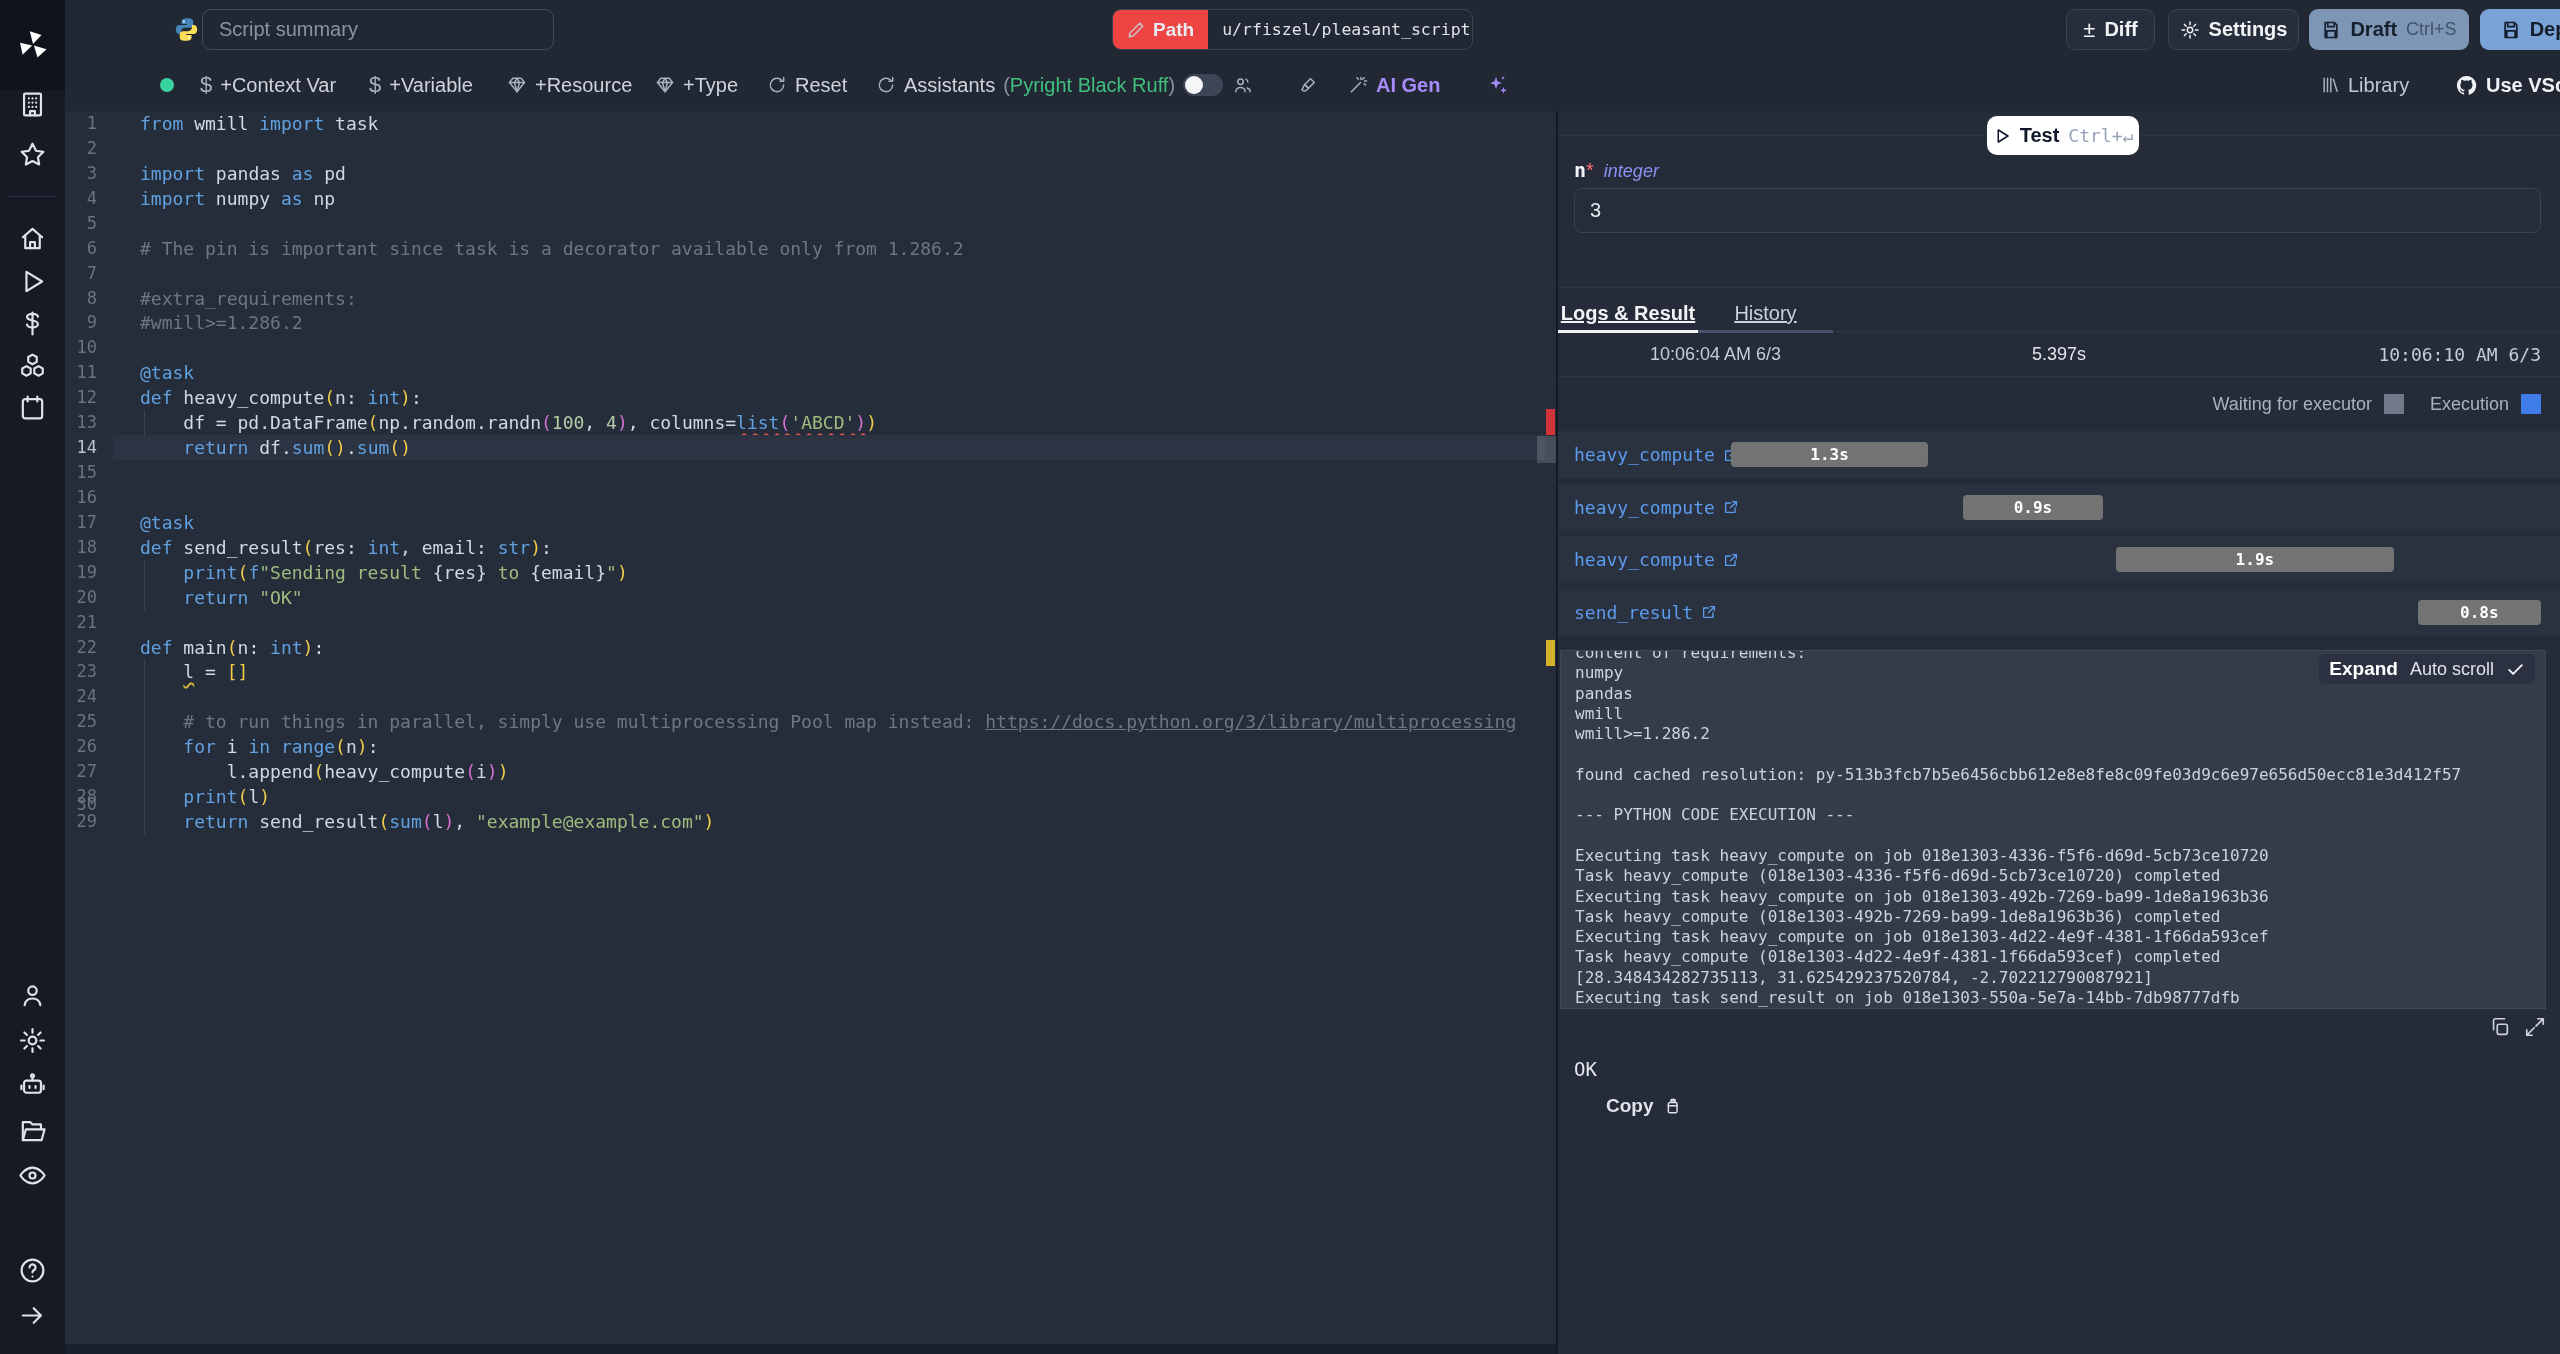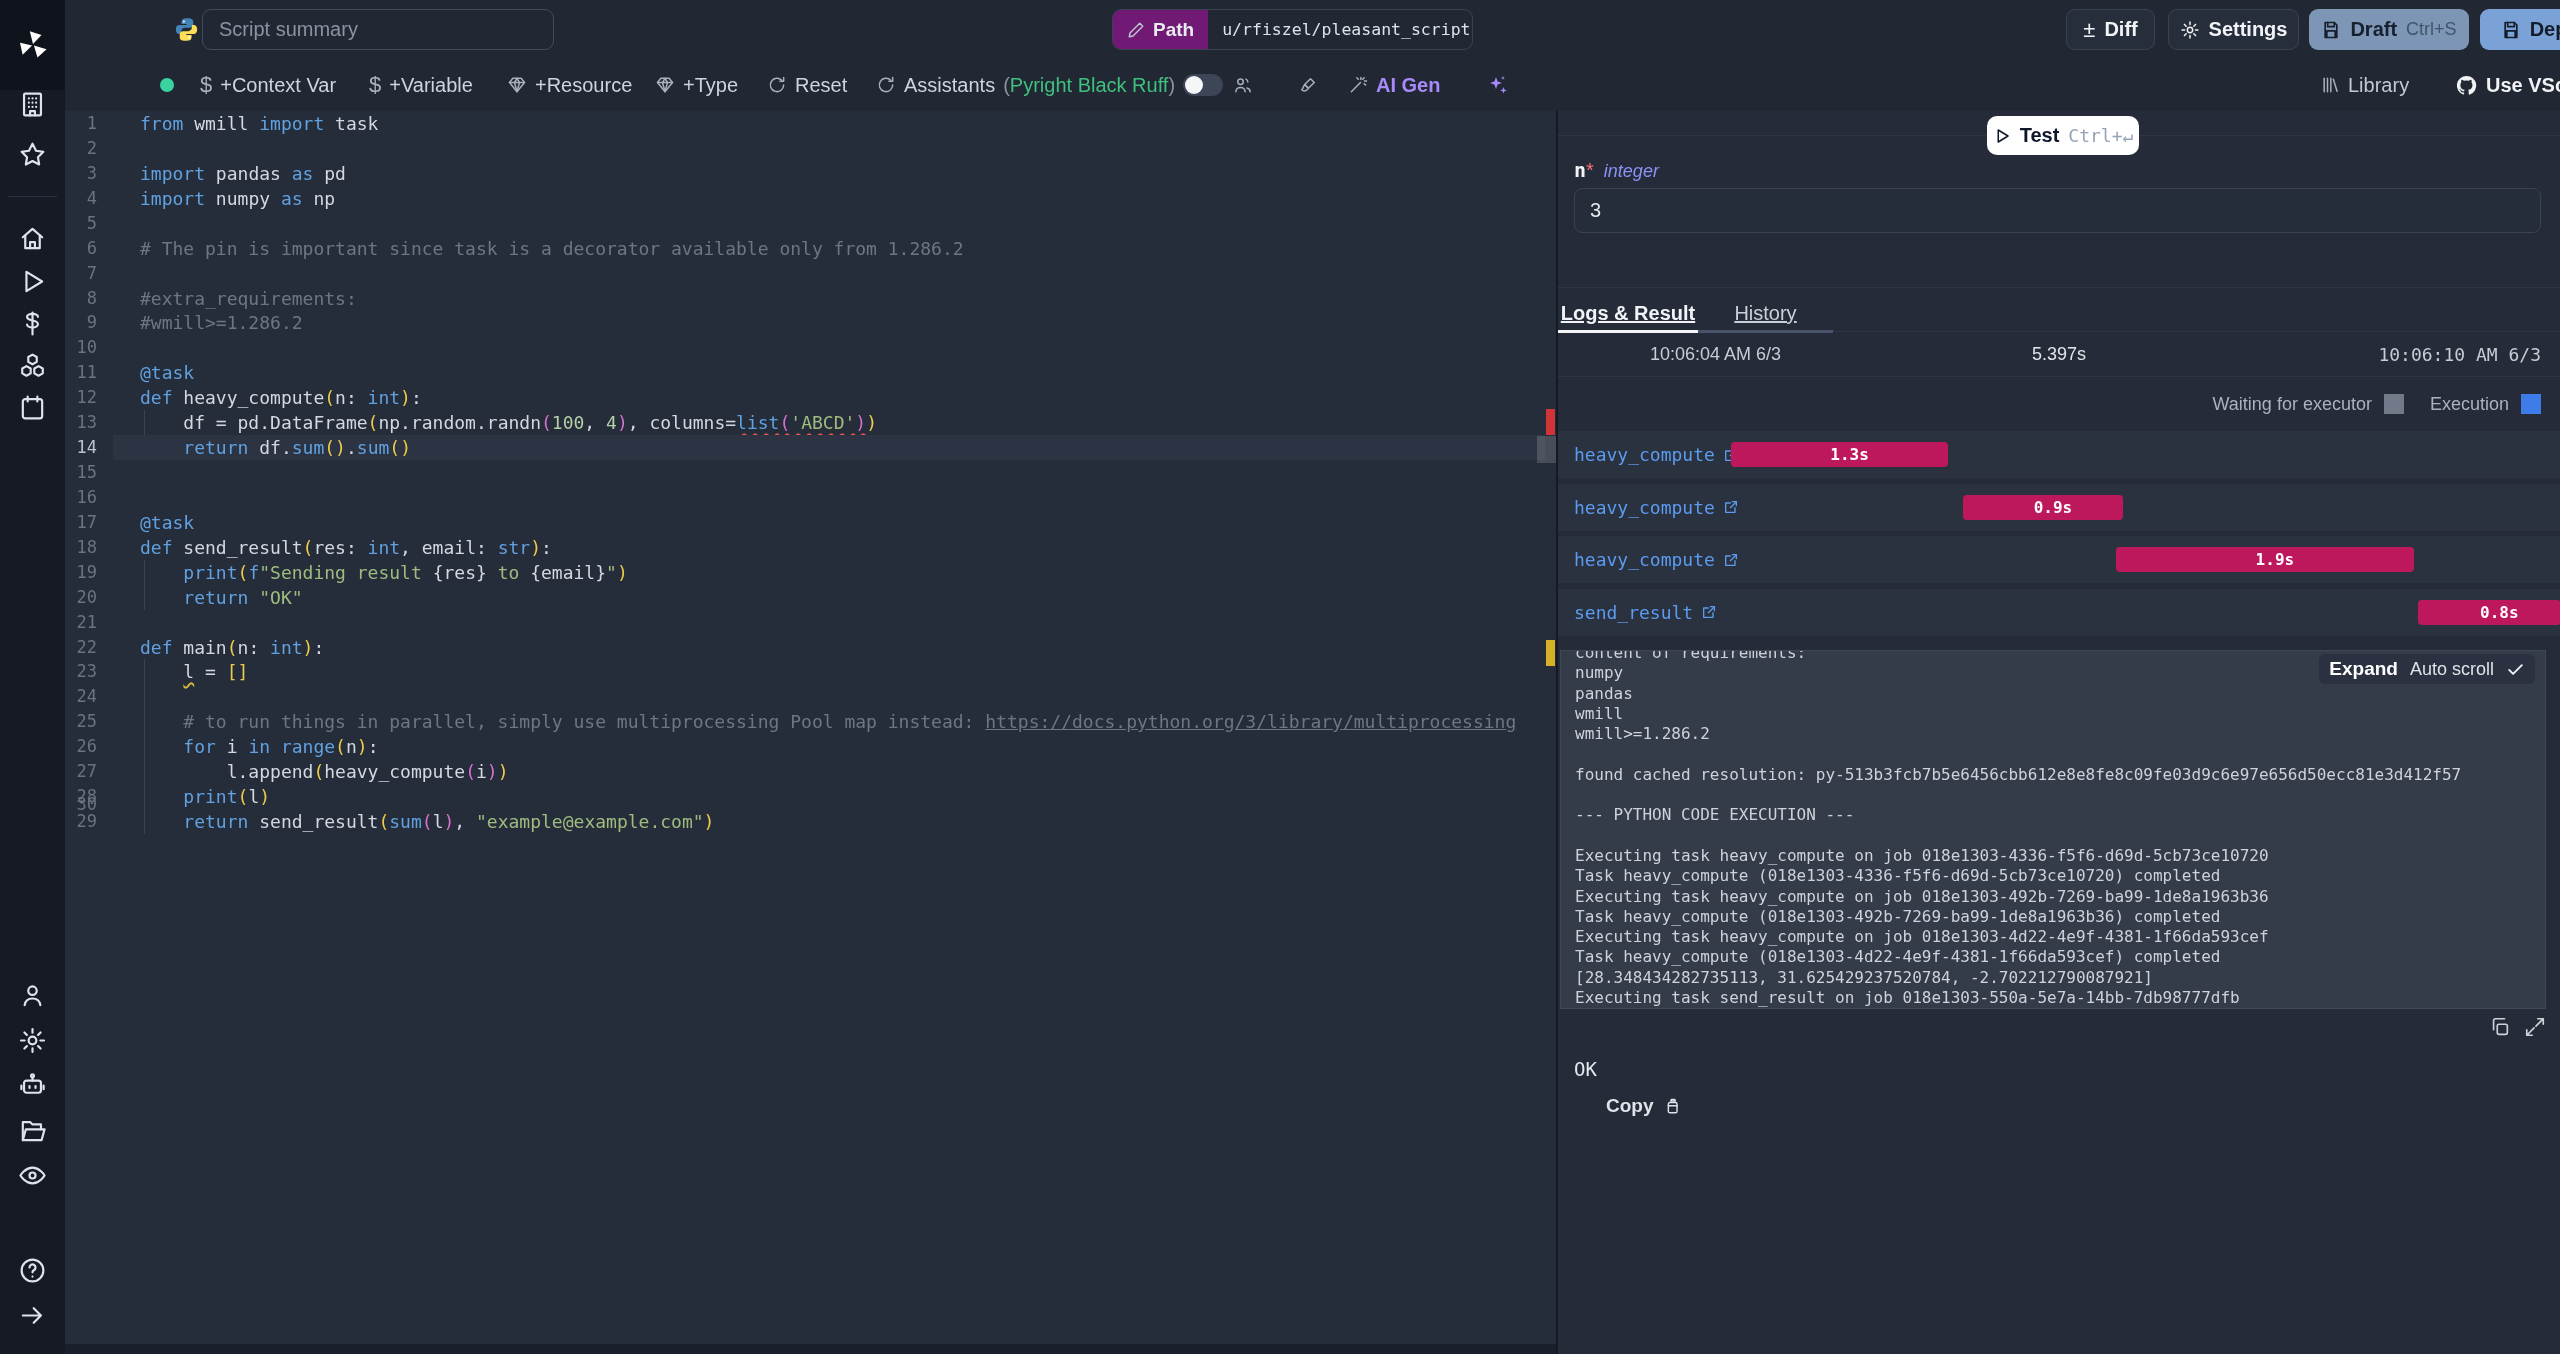--- a/index.html
+++ b/index.html
@@ -18,21 +18,21 @@
 
   
   .topbar{position:absolute;left:65px;top:0;right:0;height:59px;background:#212733;}
   .py-icon{position:absolute;left:108px;top:16px;width:27px;height:27px;}
   .summary-input{position:absolute;left:137px;top:9px;width:352px;height:41px;box-sizing:border-box;
       background:transparent;border:1px solid #434d5e;border-radius:9px;color:#e5e9ef;
       font-size:20px;padding:0 16px;font-family:"Liberation Sans",sans-serif;}
   .summary-input::placeholder{color:#8b93a2;}
   .path-chip{position:absolute;left:1047px;top:9px;width:361px;height:41px;box-sizing:border-box;
       border:1px solid #3b4353;border-radius:9px;display:flex;align-items:stretch;overflow:hidden;}
-  .path-left{background:#701a75;display:flex;align-items:center;gap:8px;padding:0 14px;
+  .path-left{background:#ef4444;display:flex;align-items:center;gap:8px;padding:0 14px;
       color:#e8ebf0;font-size:19px;font-weight:bold;}
   .path-left .ic{width:18px;height:18px;color:#c3c9d3;}
   .path-value{display:flex;align-items:center;padding:0 14px;color:#dfe3ea;font-size:16.5px;}
   .tb-btn{position:absolute;top:9px;height:41px;box-sizing:border-box;border-radius:9px;
       display:flex;align-items:center;justify-content:center;gap:9px;font-size:20px;font-weight:bold;
       color:#f1f3f6;border:1px solid #3b4353;background:#272e3b;cursor:pointer;}
   .tb-btn .ic{width:20px;height:20px;}
   .btn-draft{background:#7e96b5;border:none;color:#16202e;}
   .btn-draft .shortcut{color:#42546c;font-weight:normal;font-size:18px;}
   .btn-deploy{background:#7ba2d6;border:none;color:#141d2b;}
@@ -100,23 +100,23 @@
   .t-start{position:absolute;left:92px;top:12px;font-size:18px;color:#c7cdd6;}
   .t-dur{position:absolute;left:0;right:0;top:12px;text-align:center;font-size:18px;color:#e2e6ec;}
   .t-end{position:absolute;right:19px;top:12px;font-size:18px;color:#c7cdd6;font-family:"DejaVu Sans Mono",monospace;}
   .legend{position:absolute;right:19px;top:277px;height:32px;display:flex;align-items:center;gap:12px;
       font-size:18px;color:#aab2bf;}
   .sw{width:20px;height:20px;display:inline-block;}
   .timeline-row{position:absolute;left:0;width:1002px;height:47px;background:#2a313f;}
   .tl-label{position:absolute;left:16px;top:0;height:47px;display:flex;align-items:center;gap:8px;
       font-family:"DejaVu Sans Mono",monospace;font-size:18px;color:#5c9bef;cursor:pointer;}
   .tl-label .ic{width:16px;height:16px;stroke-width:2;}
-  .tl-bar{position:absolute;top:11px;height:25px;background:#be185d;border-radius:4px;
+  .tl-bar{position:absolute;top:11px;height:25px;background:#737373;border-radius:4px;
       display:flex;align-items:center;justify-content:center;color:#fff;
-      font-family:"DejaVu Sans Mono",monospace;font-size:16px;font-weight:bold;padding-left:20px;}
+      font-family:"DejaVu Sans Mono",monospace;font-size:16px;font-weight:bold;}
   .logbox{position:absolute;left:2px;top:539px;width:986px;height:359px;box-sizing:border-box;
       background:#343b49;border:1px solid #3f4857;overflow:hidden;cursor:text;}
   .logbox pre{position:absolute;top:-8px;left:14px;margin:0;font-family:"DejaVu Sans Mono",monospace;
       font-size:16px;line-height:20.3px;color:#ced3db;white-space:pre;}
   .log-ctl{position:absolute;top:3px;right:10px;display:flex;align-items:center;gap:12px;
       background:rgba(42,49,63,0.9);padding:4px 10px;border-radius:6px;}
   .log-expand{font-size:19px;font-weight:bold;color:#fff;cursor:pointer;}
   .log-auto{font-size:18px;color:#dfe3ea;}
   .log-check{width:19px;height:19px;color:#f1f3f6;stroke-width:2.4;}
   .res-icons{position:absolute;top:905px;right:14px;display:flex;gap:13px;color:#cdd2da;}

